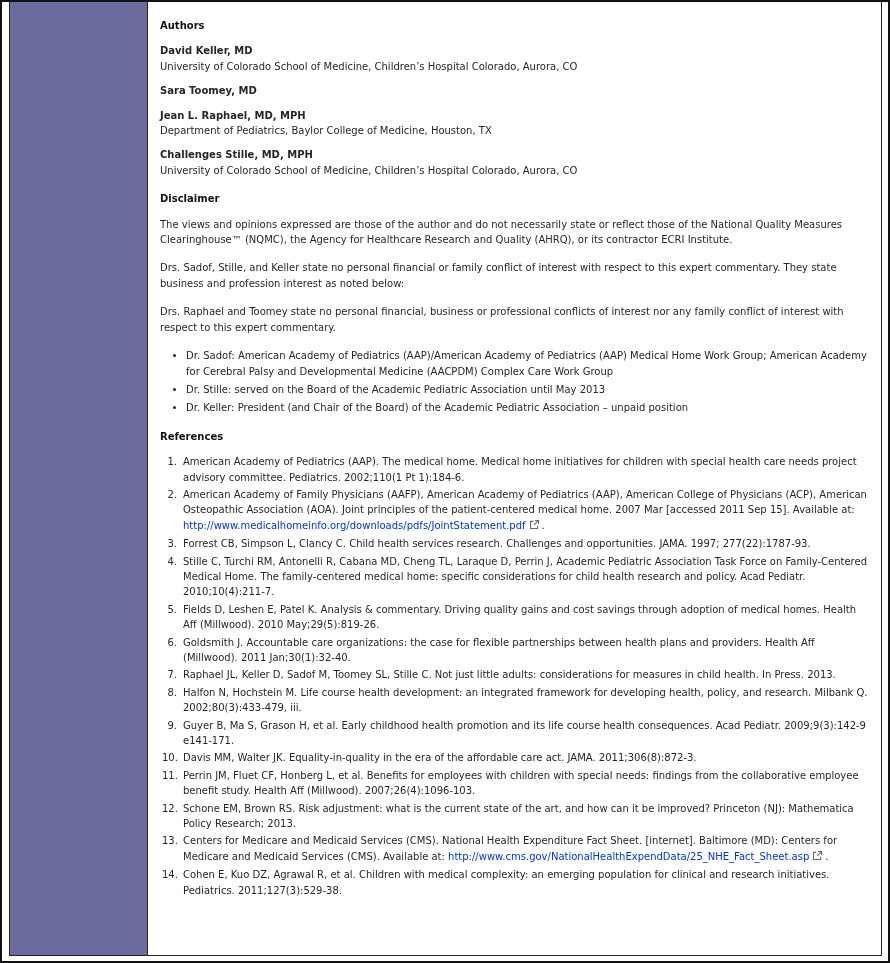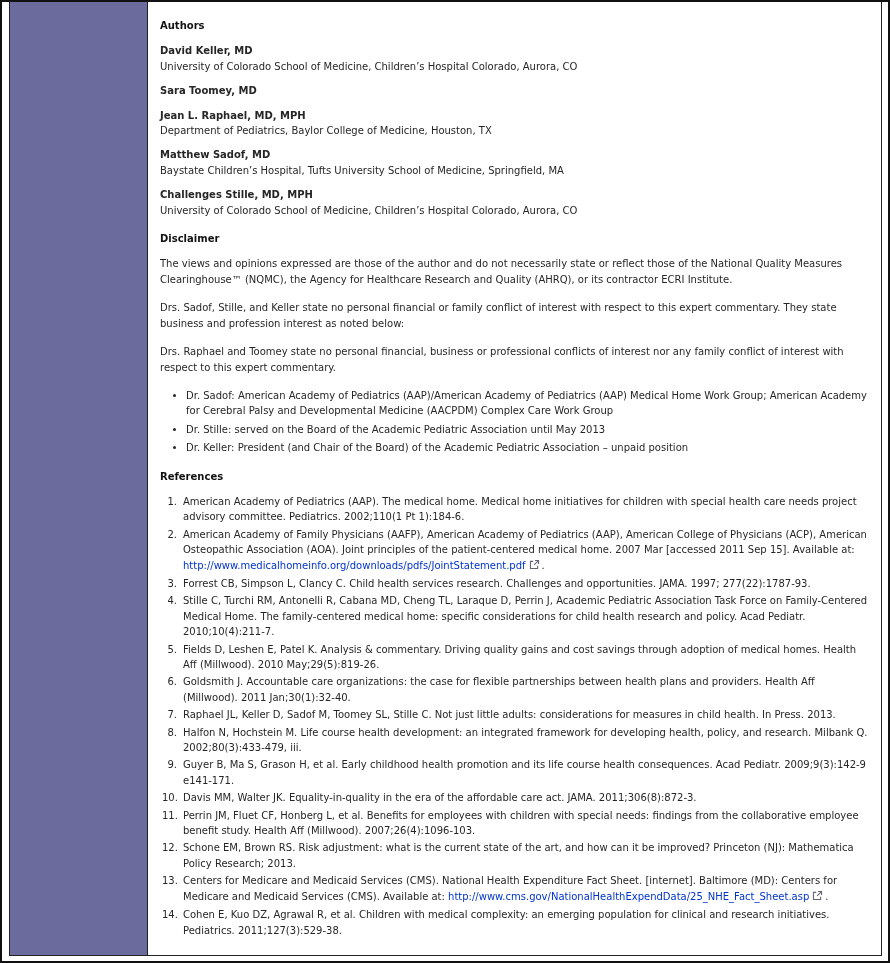--- a/index.html
+++ b/index.html
@@ -82,24 +82,20 @@
 
           <div class="author">
             <div class="author-name">Sara Toomey, MD</div>
           </div>
 
           <div class="author">
             <div class="author-name">Jean L. Raphael, MD, MPH</div>
             <div class="author-affiliation">Department of Pediatrics, Baylor College of Medicine, Houston, TX</div>
           </div>
 
-          <div class="author">
-            <div class="author-name">Matthew Sadof, MD</div>
-            <div class="author-affiliation">Baystate Children’s Hospital, Tufts University School of Medicine, Springfield, MA</div>
-          </div>
 
           <div class="author">
             <div class="author-name">Challenges Stille, MD, MPH</div>
             <div class="author-affiliation">University of Colorado School of Medicine, Children’s Hospital Colorado, Aurora, CO</div>
           </div>
         </div>
 
       <div class="heading">Disclaimer</div>
       <p class="para">The views and opinions expressed are those of the author and do not necessarily state or reflect those of the National Quality Measures Clearinghouse™ (NQMC), the Agency for Healthcare Research and Quality (AHRQ), or its contractor ECRI Institute.</p>
 

